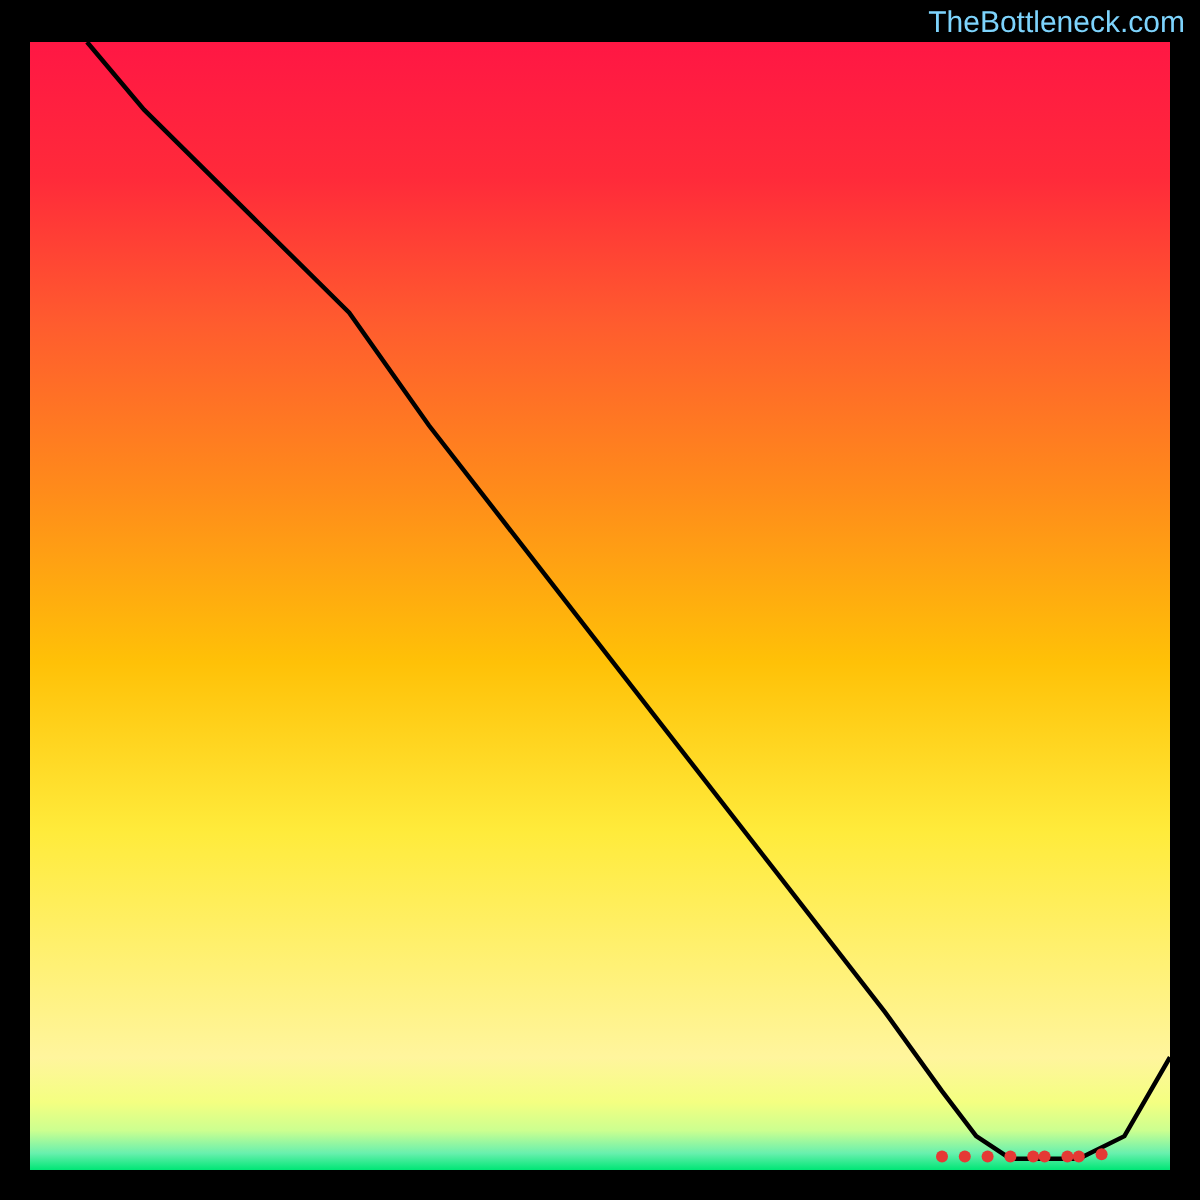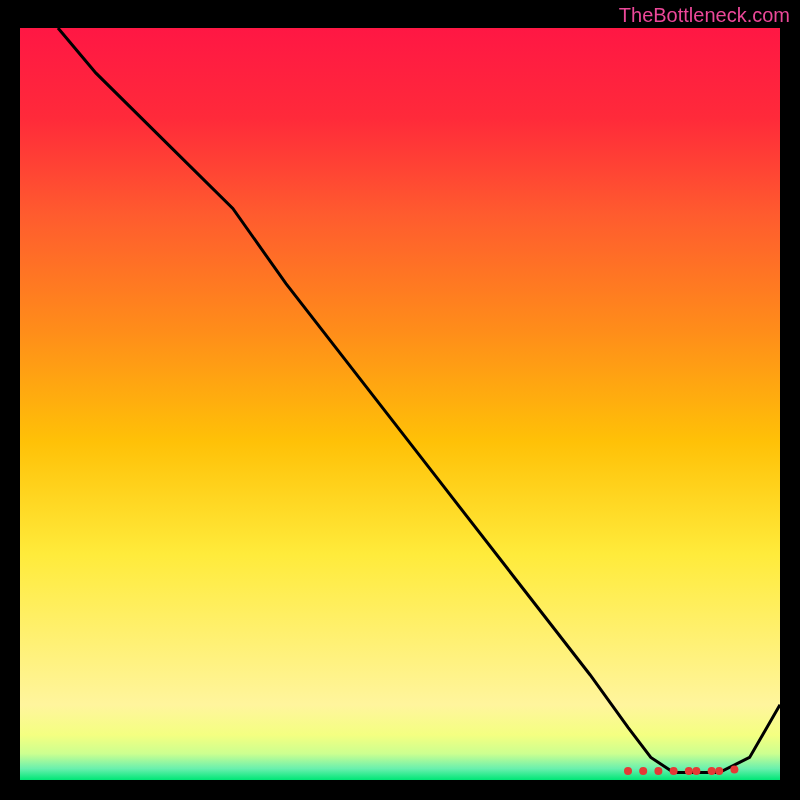--- a/index.html
+++ b/index.html
@@ -8,21 +8,21 @@
     height: 800px;
     background: #000;
     font-family: Arial, sans-serif;
     position: relative;
     overflow: hidden;
   }
   .attribution {
     position: absolute;
     top: 4px;
     right: 10px;
-    color: #ec4899;
+    color: #7dd3fc;
     font-size: 20px;
     font-weight: normal;
     z-index: 10;
   }
   .plot-area {
     position: absolute;
     left: 20px;
     top: 28px;
     width: 760px;
     height: 752px;

